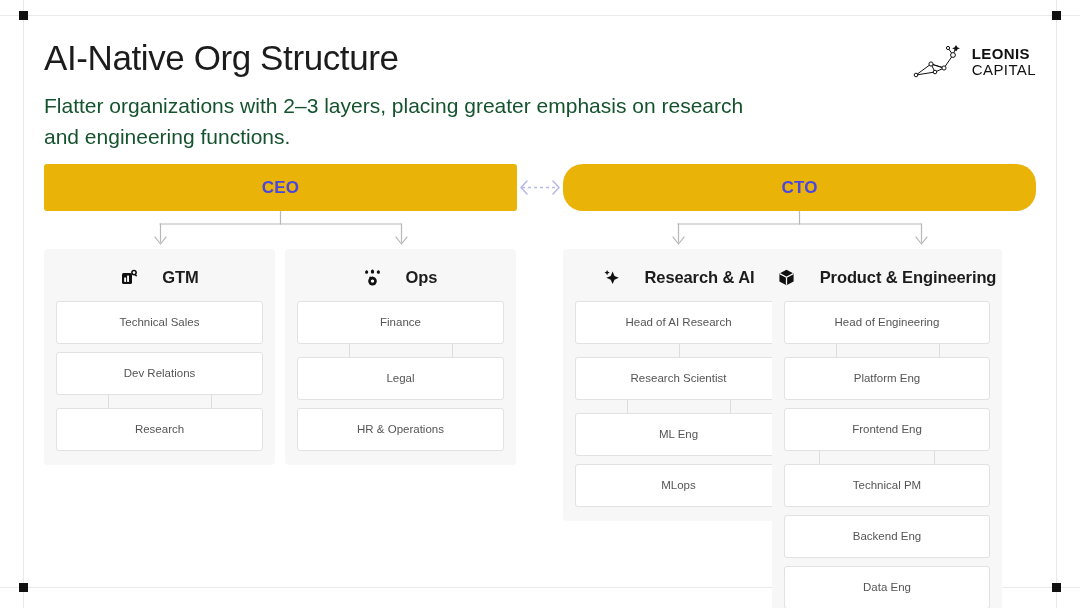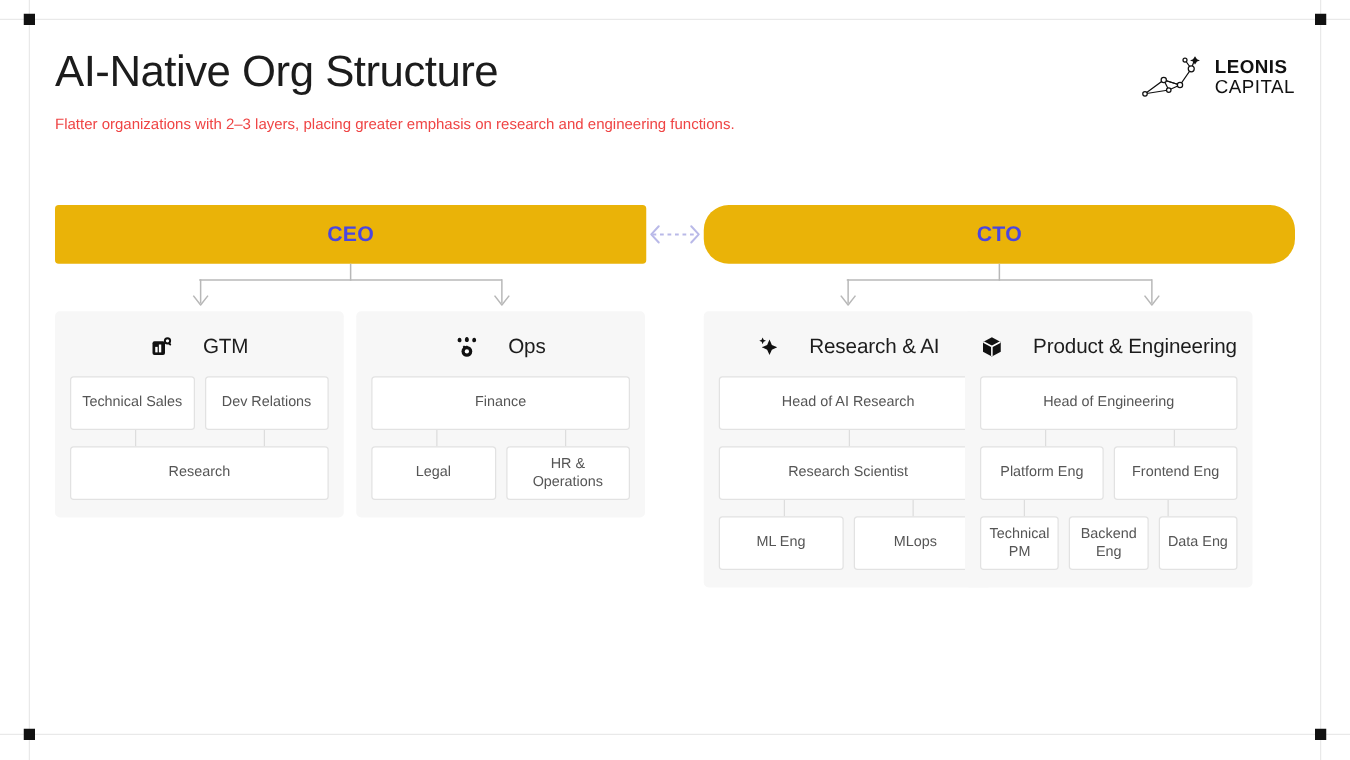--- a/index.html
+++ b/index.html
@@ -48,23 +48,23 @@
   .title {
     margin: 0;
     font-size: 35px;
     font-weight: 400;
     letter-spacing: -0.4px;
     color: #1c1c1c;
     line-height: 1.12;
   }
   .subtitle {
     margin: 14px 0 0 0;
-    font-size: 12px;
+    font-size: 21px;
     font-weight: 400;
-    color: #ef4444;
+    color: #14532d;
     line-height: 1.45;
     max-width: 700px;
   }
 
   
   .logo {
     position: absolute;
     right: 44px;
     top: 42px;
     display: flex;
@@ -158,39 +158,40 @@
   .col-head {
     display: flex;
     align-items: center;
     justify-content: center;
     gap: 8px;
     height: 32px;
     margin-bottom: 8px;
   }
   .col-head-label {
     font-size: 16.5px;
-    font-weight: 400;
+    font-weight: 700;
     color: #1c1c1c;
     letter-spacing: -0.1px;
     white-space: nowrap;
     margin-left: 16px;
   }
   .col-icon {
     display: inline-flex;
     align-items: center;
     justify-content: center;
     width: 18px;
     height: 18px;
     flex: 0 0 auto;
   }
 
   .node-row {
     display: flex;
     gap: 8px;
     position: relative;
+    flex-direction: column;
   }
   .node-row + .node-row { margin-top: 13px; }
 
   .node {
     flex: 1 1 0;
     min-height: 43px;
     background: #ffffff;
     border: 1px solid #e2e2e2;
     border-radius: 3px;
     display: flex;

